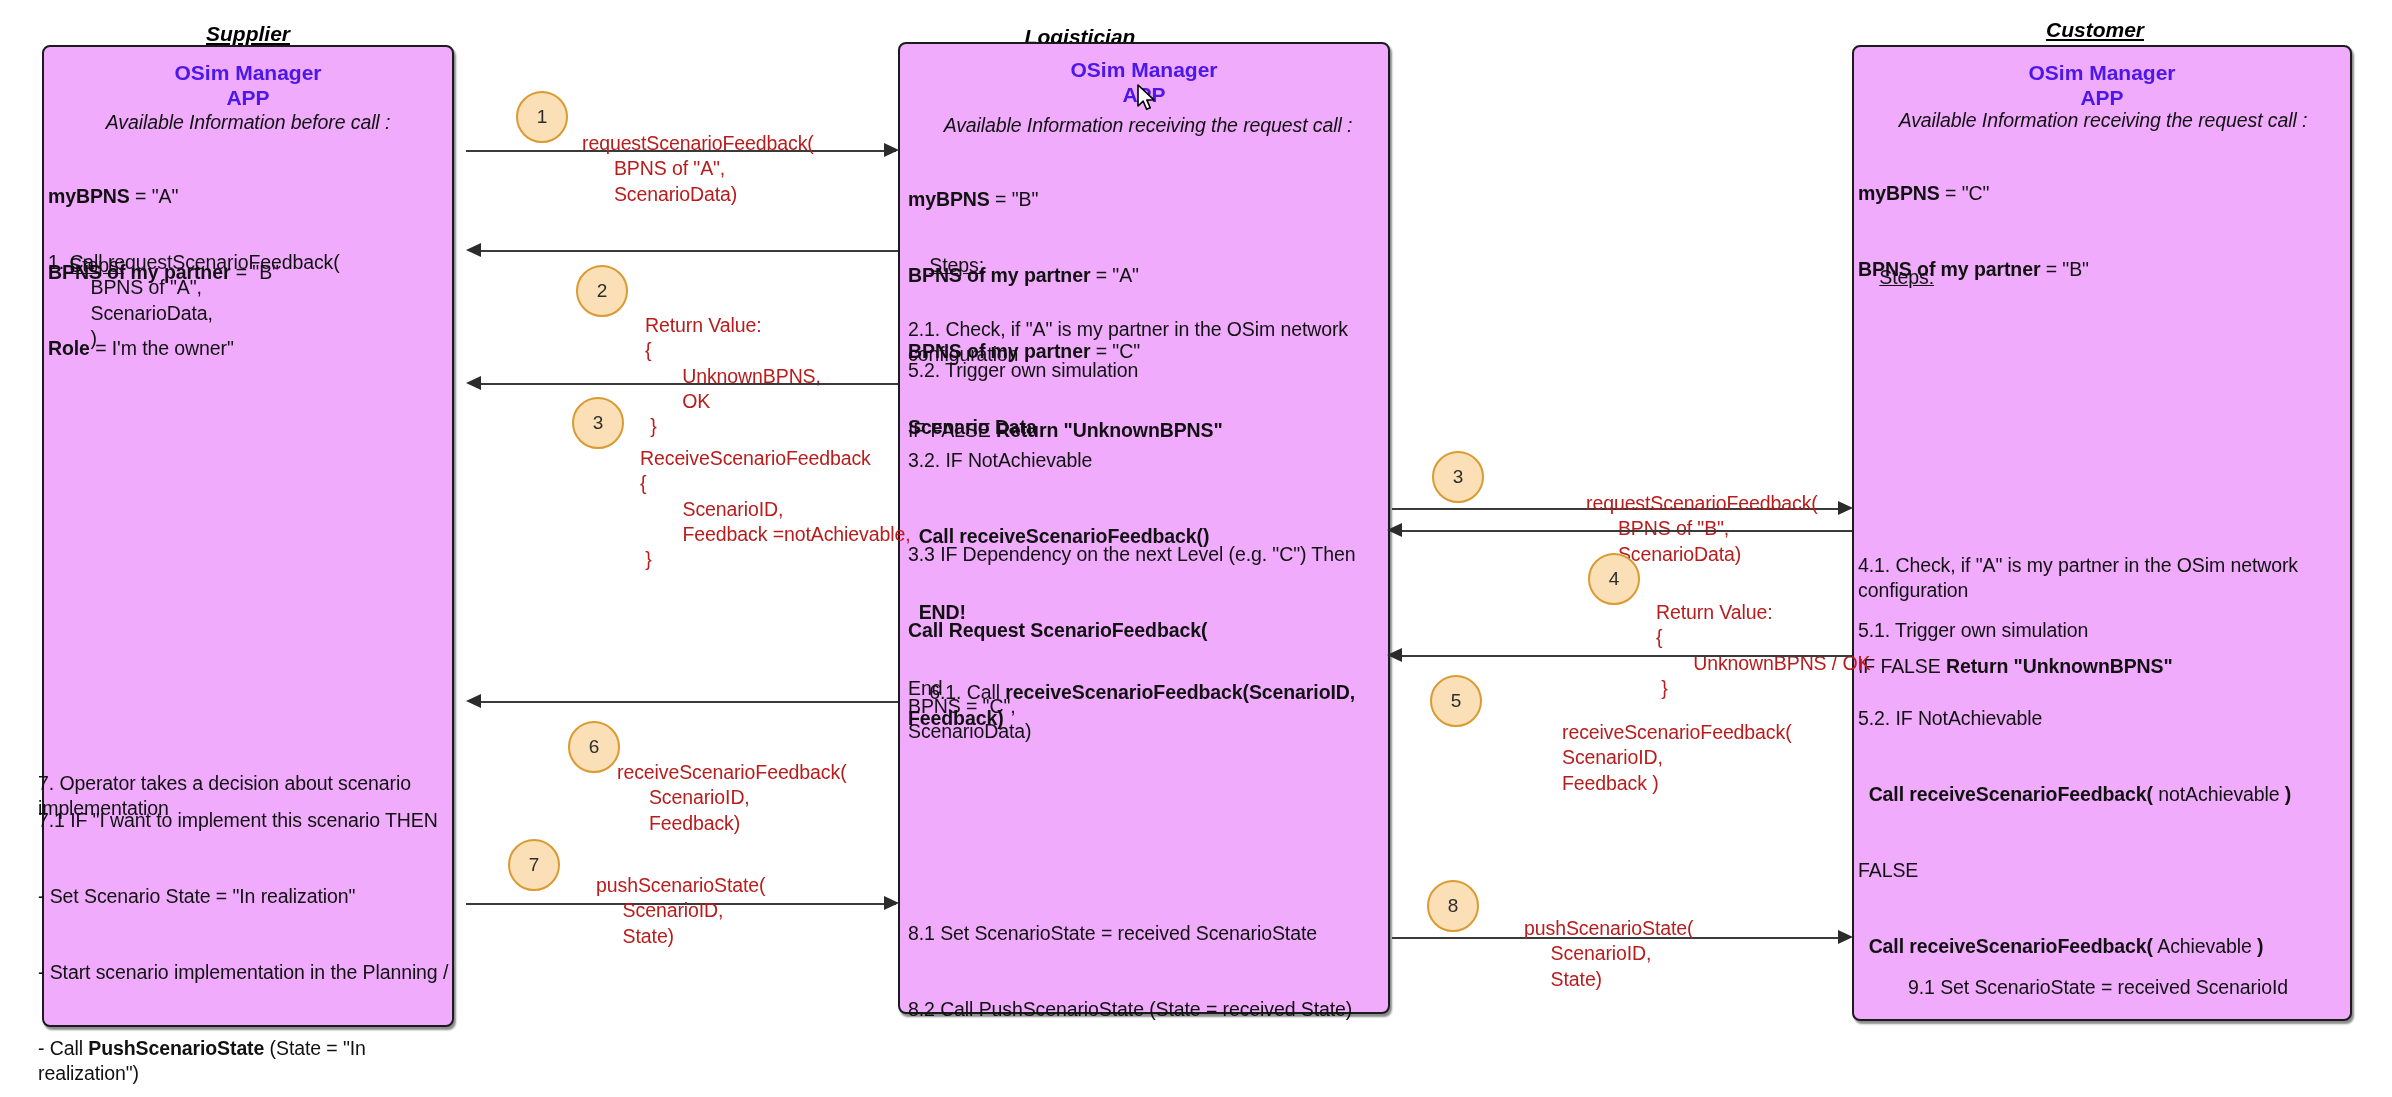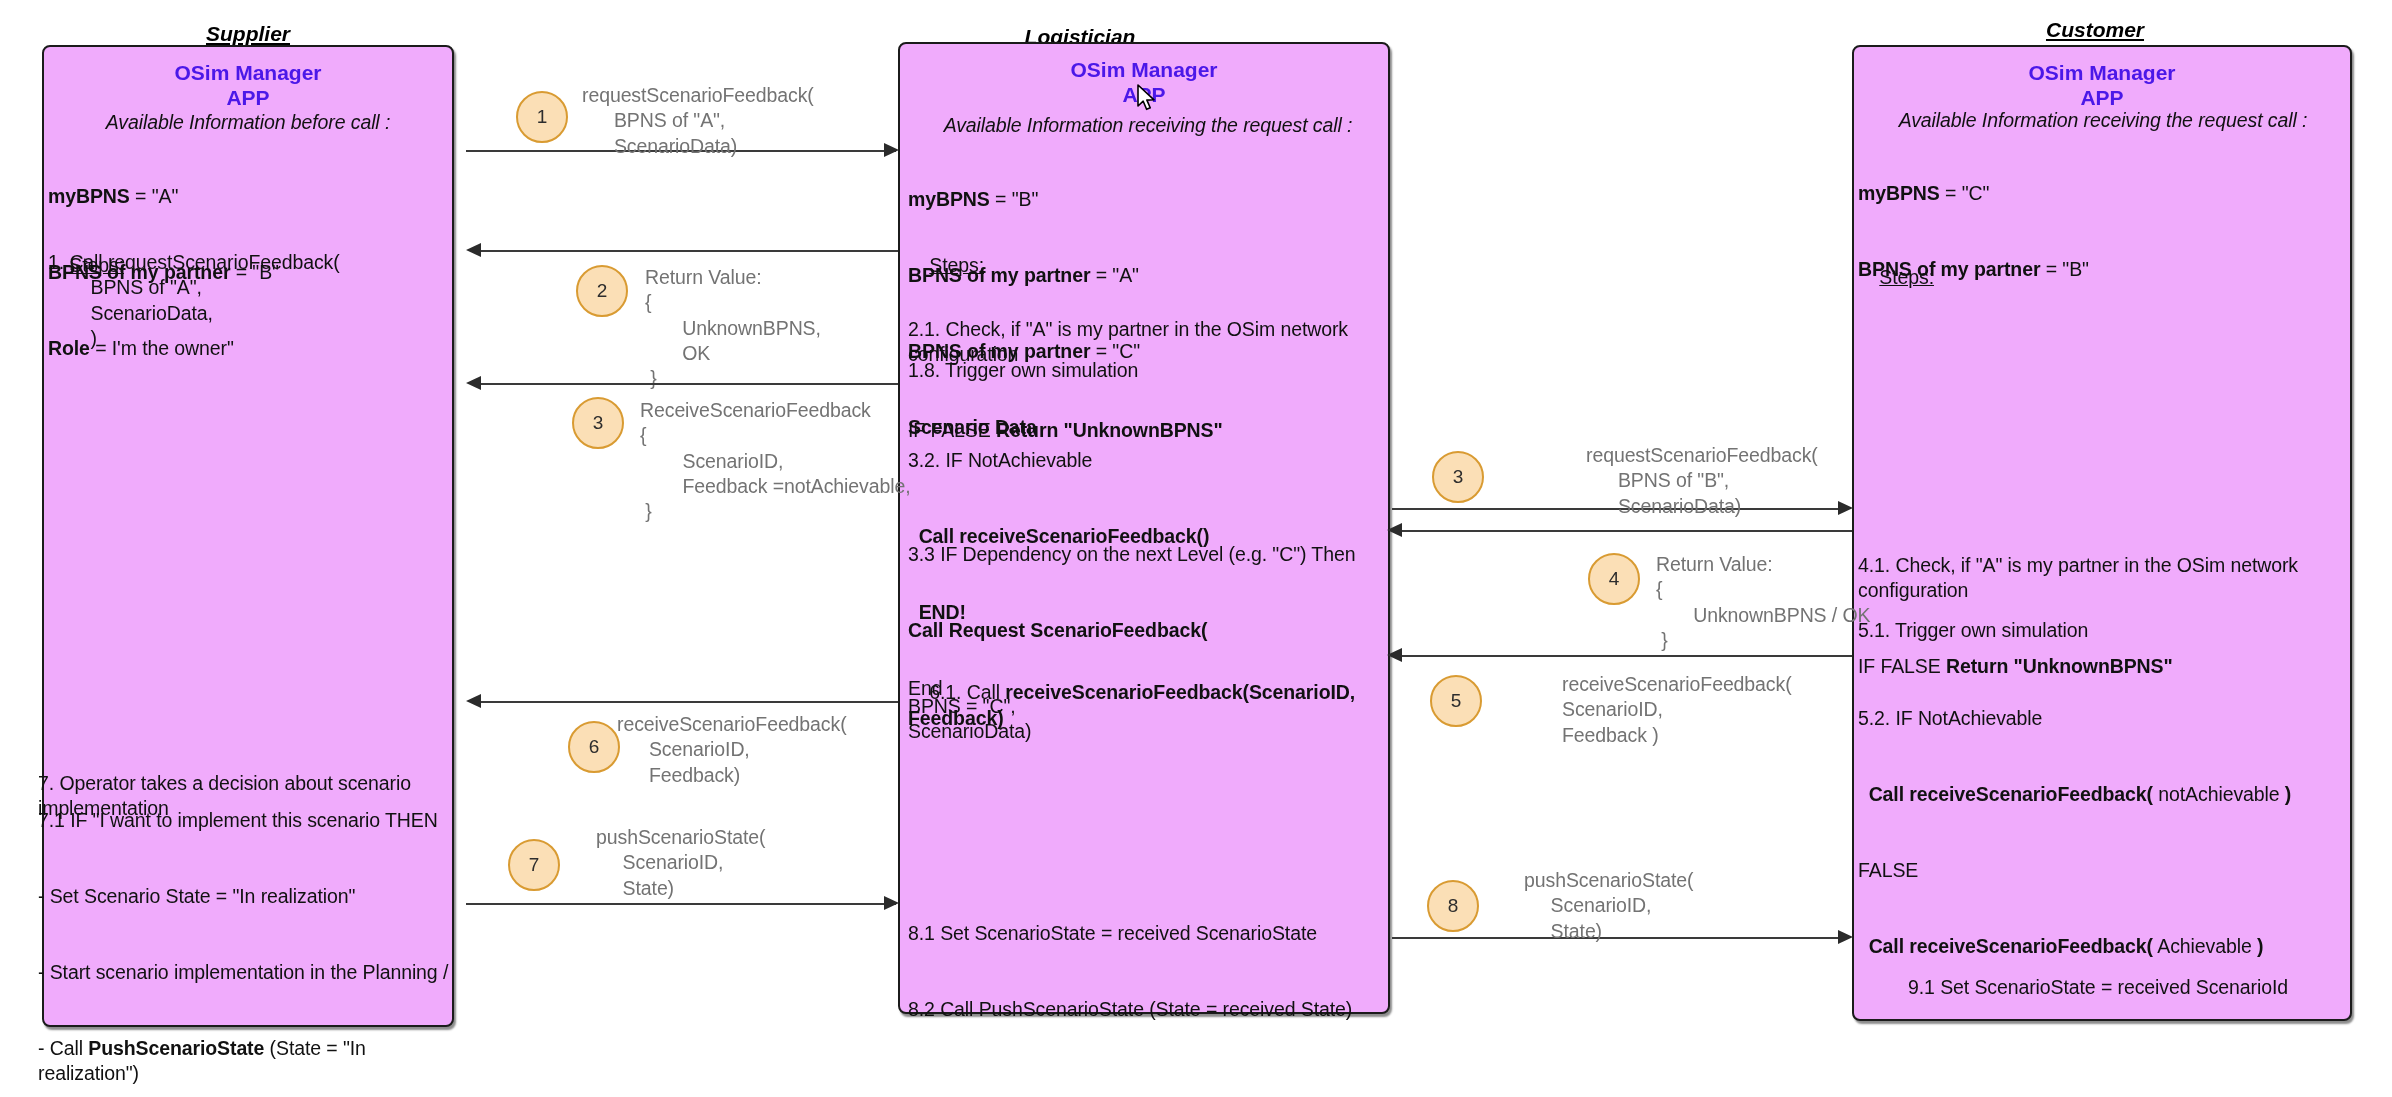--- a/index.html
+++ b/index.html
@@ -53,22 +53,22 @@
   
   .bubble{
     position:absolute;width:52px;height:52px;border-radius:50%;
     background:#fbdfb6;border:2px solid #d99b32;
     display:flex;align-items:center;justify-content:center;
     font-size:19px;color:#2d2d2d;box-sizing:border-box;
   }
 
   
   .caption{
-    position:absolute;font-size:19.5px;color:#737373;line-height:1.30;
-    white-space:pre;letter-spacing:-0.1px;
+    position:absolute;font-size:19.5px;color:#b91c1c;line-height:1.30;
+    white-space:pre;letter-spacing:-0.1px;margin-top:48px;
   }
 
   
   .cursor{position:absolute;width:22px;height:30px;pointer-events:none;}
 </style>
 </head>
 <body>
 
 <div class="stage">
 
@@ -123,21 +123,21 @@
 
   <div class="tblock" style="left:908px;top:228px;">
     <u>Steps:</u>
   </div>
 
   <div class="tblock" style="left:908px;top:266px;width:480px;">
     <div>2.1. Check, if "A" is my partner in the OSim network configuration</div>
     <div><span>IF FALSE </span><b>Return "UnknownBPNS"</b></div>
   </div>
 
-  <div class="tblock" style="left:908px;top:358px;width:480px;">1.8. Trigger own simulation</div>
+  <div class="tblock" style="left:908px;top:358px;width:480px;">5.2. Trigger own simulation</div>
 
   <div class="tblock" style="left:908px;top:397px;width:480px;">
     <div>3.2. IF NotAchievable</div>
     <div><b>  Call receiveScenarioFeedback()</b></div>
     <div><b>  END!</b></div>
     <div>End</div>
   </div>
 
   <div class="tblock" style="left:908px;top:491px;width:490px;">
     <div>3.3 IF Dependency on the next Level (e.g. "C") Then</div>

